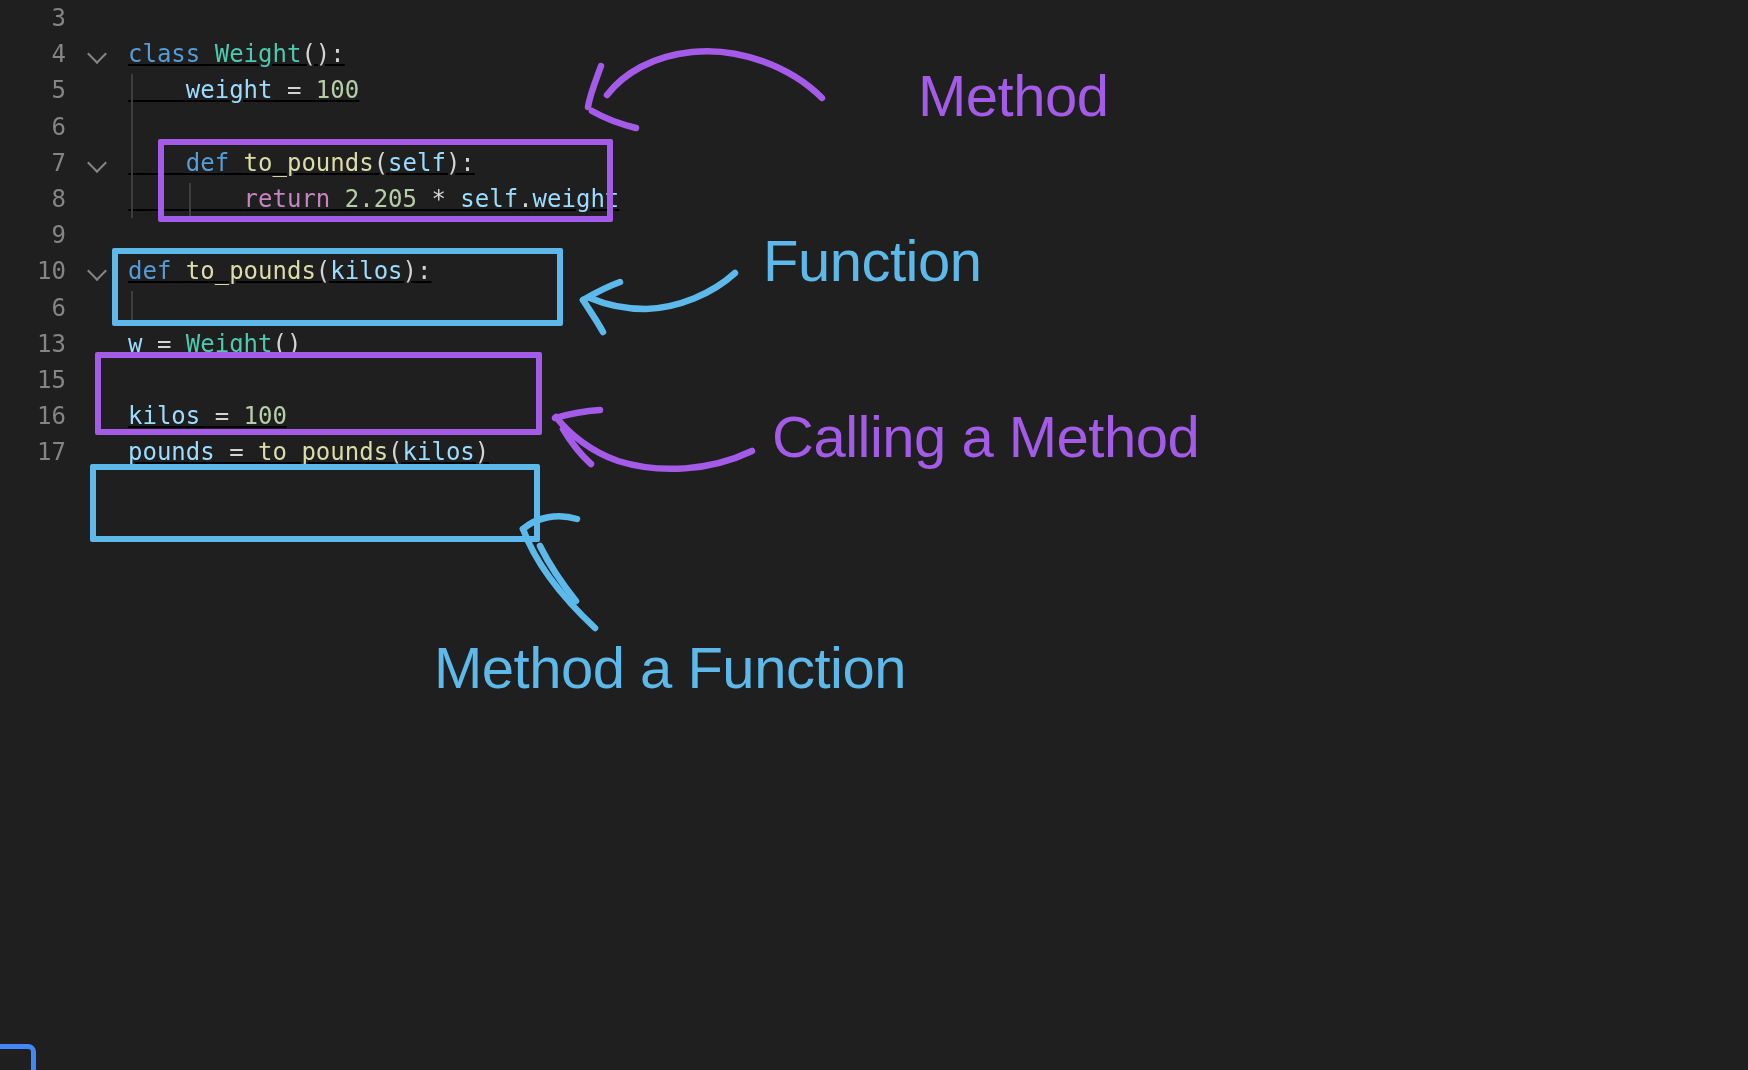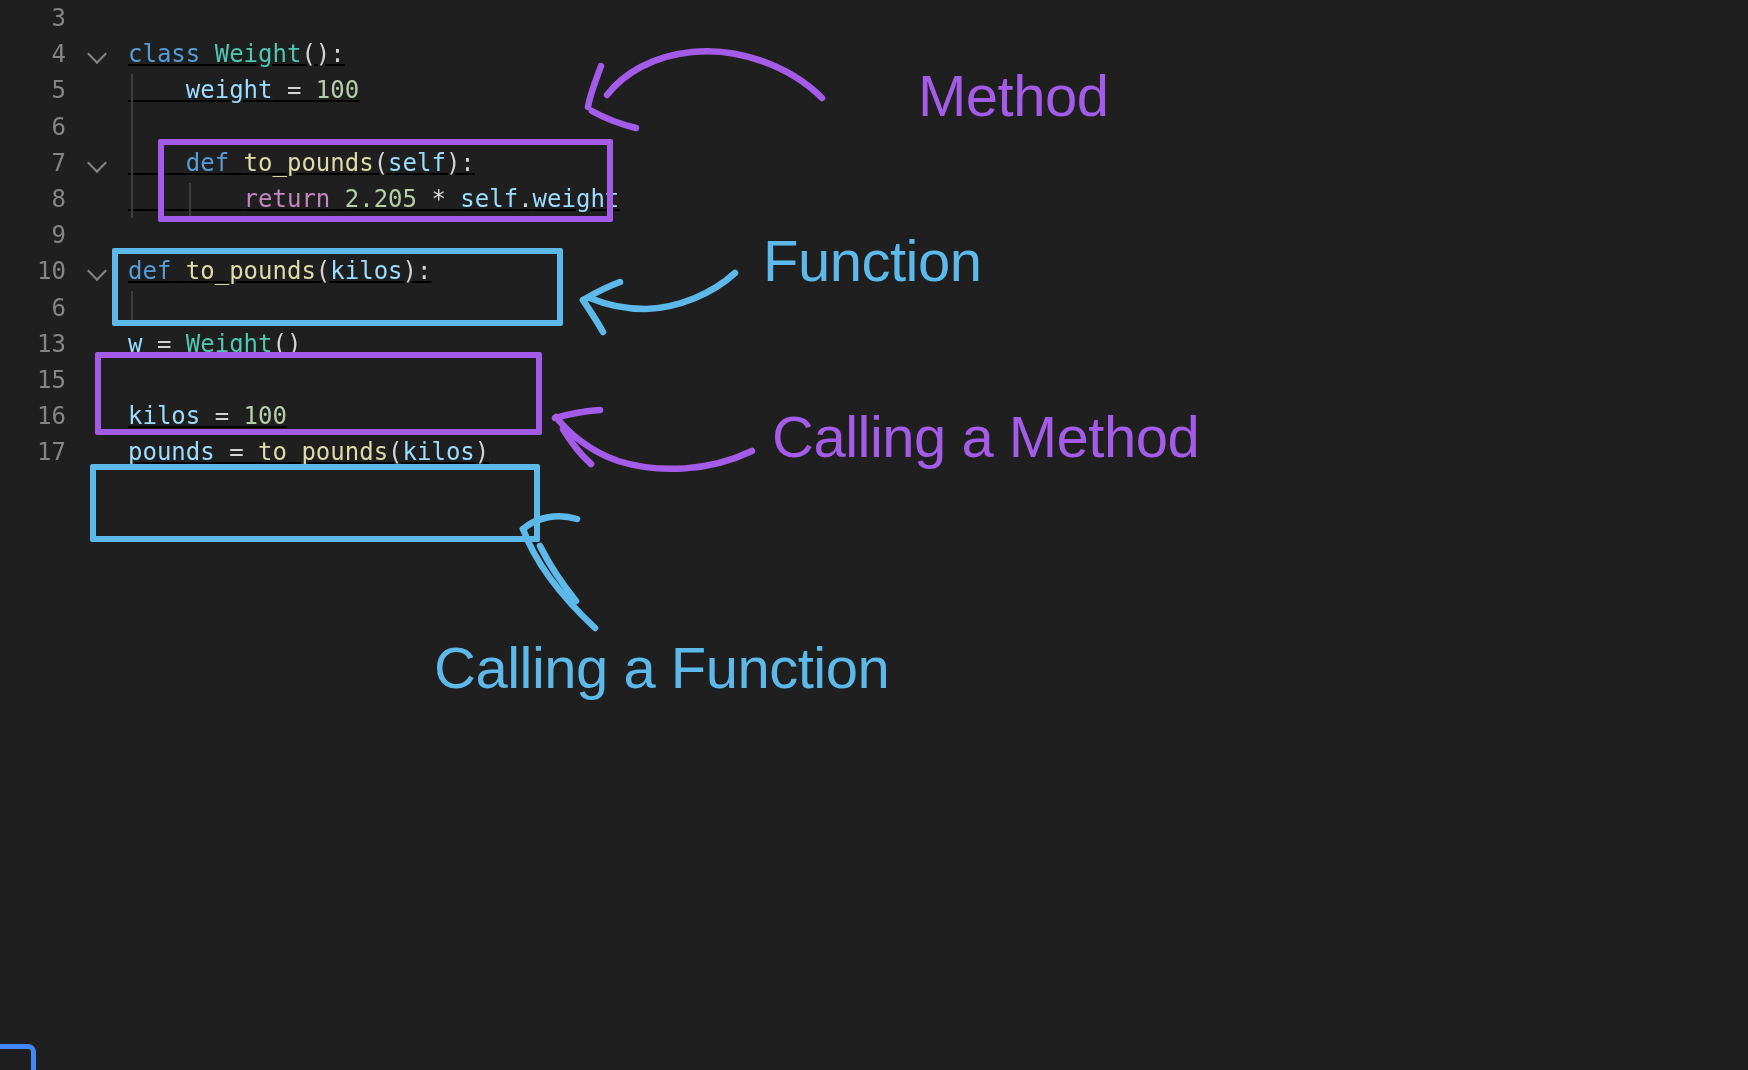--- a/index.html
+++ b/index.html
@@ -161,16 +161,16 @@
     <g>
       <path class="arr-cyan" d="M 577 519 C 558 513 537 517 523 529"></path>
       <path class="arr-cyan" d="M 523 529 C 535 562 562 597 595 628"></path>
       <path class="arr-cyan" d="M 540 546 C 551 568 563 585 576 601"></path>
     </g>
   </svg>
 
   <div class="anno-label lab-purple" style="left:918px; top:67px;">Method</div>
   <div class="anno-label lab-cyan" style="left:763px; top:232px;">Function</div>
   <div class="anno-label lab-purple" style="left:772px; top:408px;">Calling a Method</div>
-  <div class="anno-label lab-cyan" style="left:434px; top:639px;">Calling a Function</div>
+  <div class="anno-label lab-cyan" style="left:434px; top:639px;">Method a Function</div>
 
   <div id="blue-corner"></div>
 </div>
 
 </body></html>

